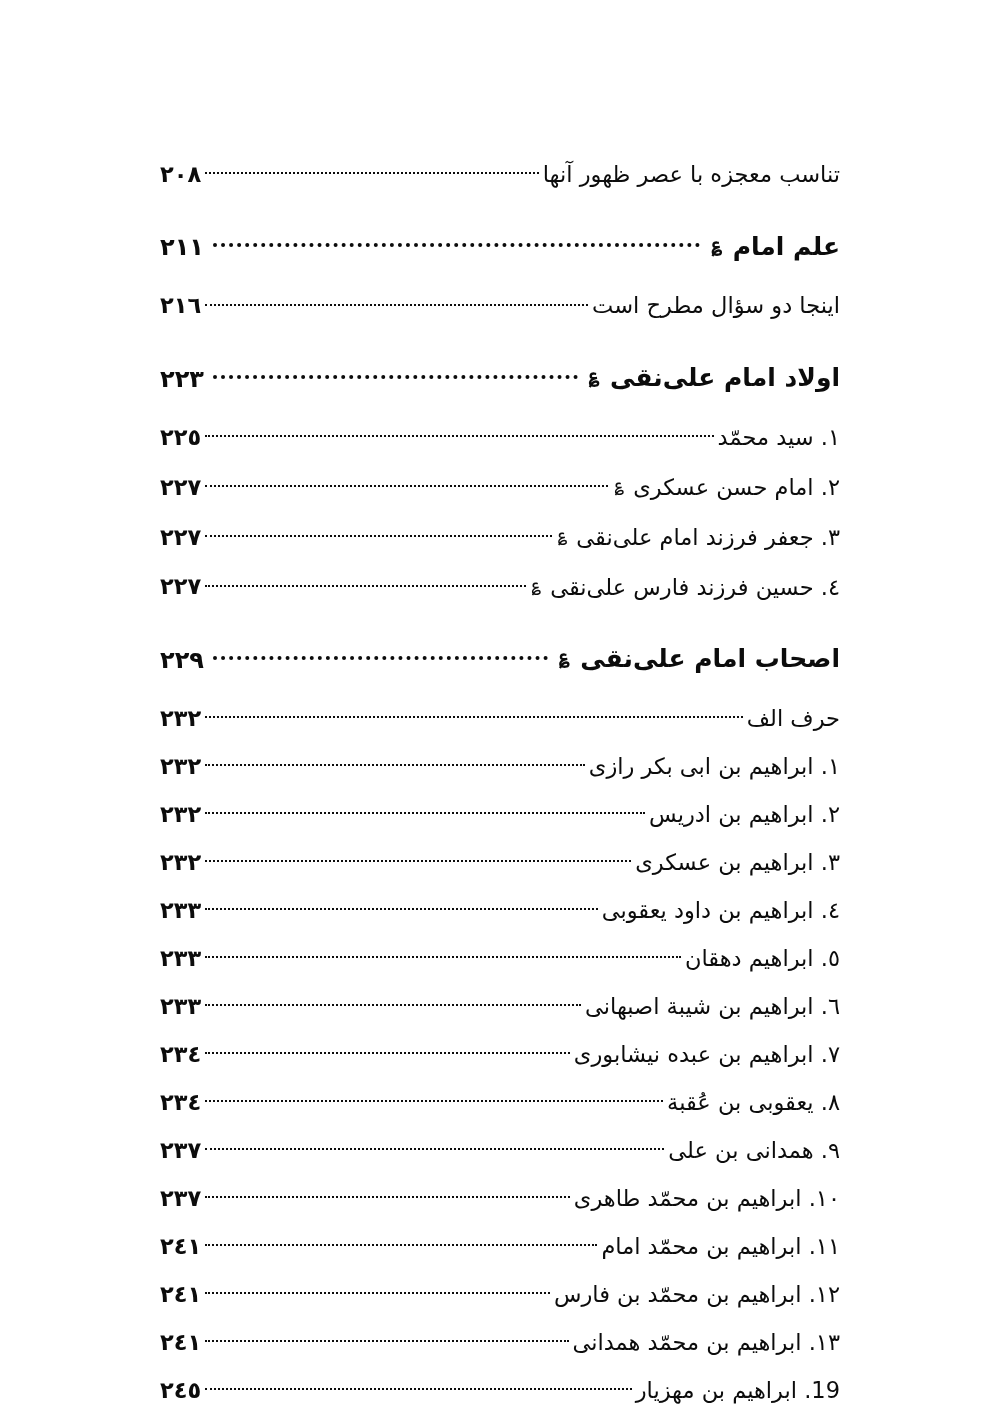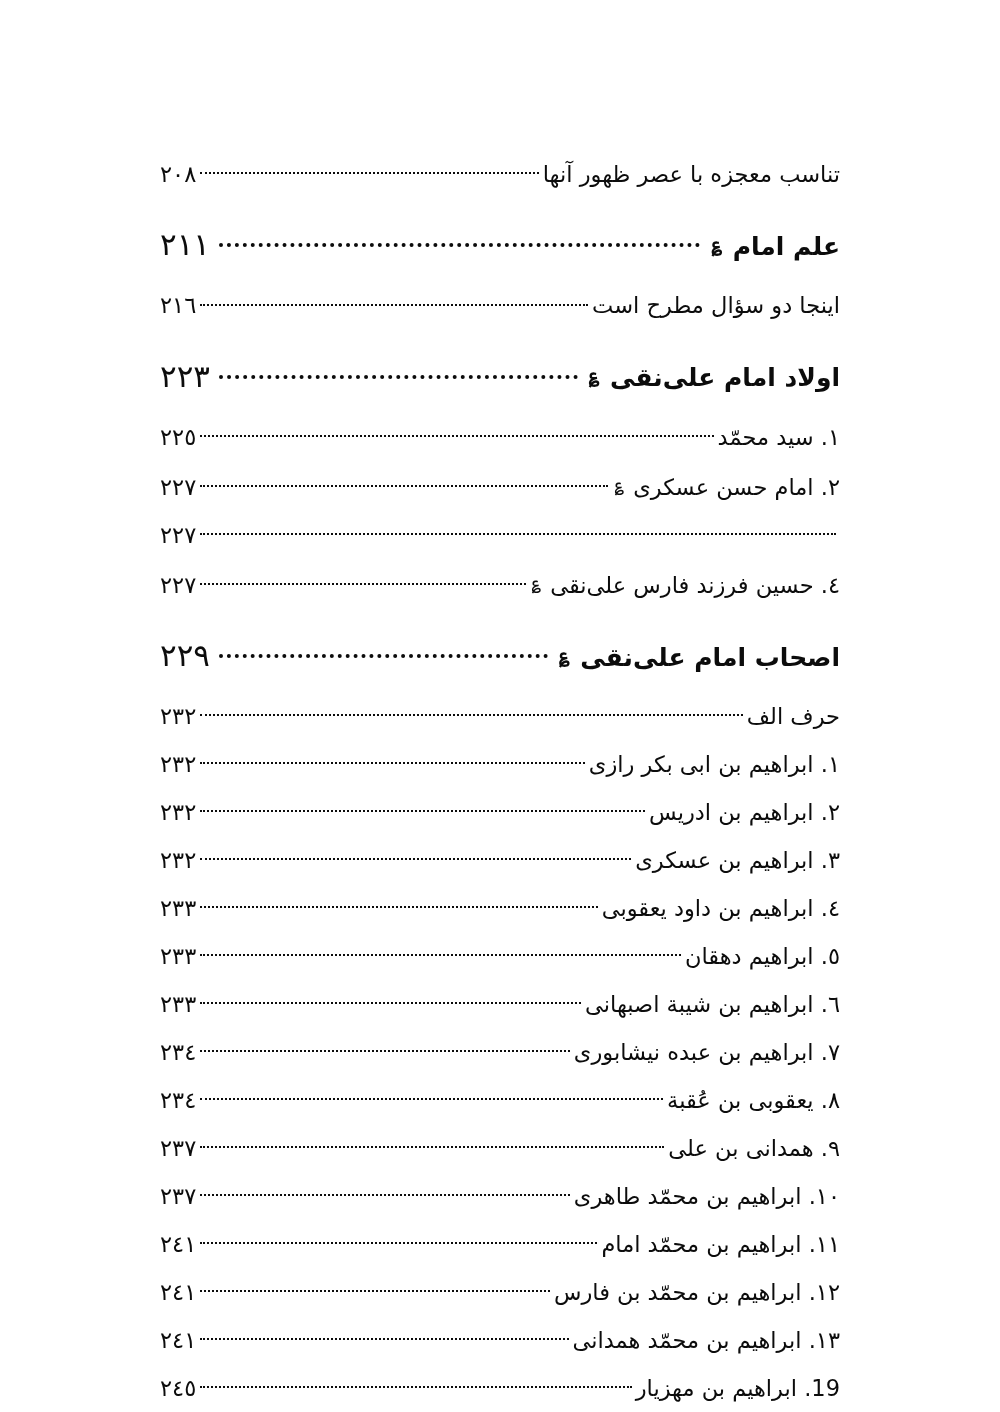--- a/index.html
+++ b/index.html
@@ -65,20 +65,21 @@
     height: 0;
     border-bottom-style: dotted;
     border-bottom-color: #0c0c0c;
   }
 
   .page-num {
     flex: 0 0 auto;
     direction: ltr;
     unicode-bidi: isolate;
     text-align: left;
+    font-weight: bold;
   }
 
   
   .level-item {
     font-size: 22.5px;
     line-height: 48px;
     font-weight: normal;
   }
   .level-item .leader::before {
     border-bottom-width: 2.2px;
@@ -97,22 +98,22 @@
   .level-head .leader {
     margin: 0 9px;
   }
   .level-head .leader::before {
     border-bottom-width: 4.2px;
     bottom: 0.32em;
     
     border-bottom-style: dotted;
   }
   .level-head .page-num {
-    font-size: 31px;
-    font-weight: normal;
+    font-size: 24px;
+    font-weight: bold;
   }
 
   
   .gap-before-head { margin-top: 14px; }
   .gap-after-head  { margin-top: 2px; }
 
   .honorific {
     font-size: 0.72em;
     margin: 0 2px;
     vertical-align: 0.30em;
@@ -154,20 +155,21 @@
         <span class="entry-title"><span class="item-no">١.</span> <span>سید محمّد</span></span>
         <span class="leader"></span>
         <span class="page-num">٢٢٥</span>
       </div>
       <div class="toc-row level-item">
         <span class="entry-title"><span class="item-no">٢.</span> <span>امام حسن عسکری</span> <span class="honorific">؏</span></span>
         <span class="leader"></span>
         <span class="page-num">٢٢٧</span>
       </div>
       <div class="toc-row level-item">
+        <span class="entry-title"><span class="item-no">٣.</span> <span>جعفر فرزند امام علی‌نقی</span> <span class="honorific">؏</span></span>
         <span class="leader"></span>
         <span class="page-num">٢٢٧</span>
       </div>
       <div class="toc-row level-item">
         <span class="entry-title"><span class="item-no">٤.</span> <span>حسین فرزند فارس علی‌نقی</span> <span class="honorific">؏</span></span>
         <span class="leader"></span>
         <span class="page-num">٢٢٧</span>
       </div>
       <div class="toc-row level-head gap-before-head">
         <span class="entry-title"><span>اصحاب امام علی‌نقی</span> <span class="honorific">؏</span></span>

